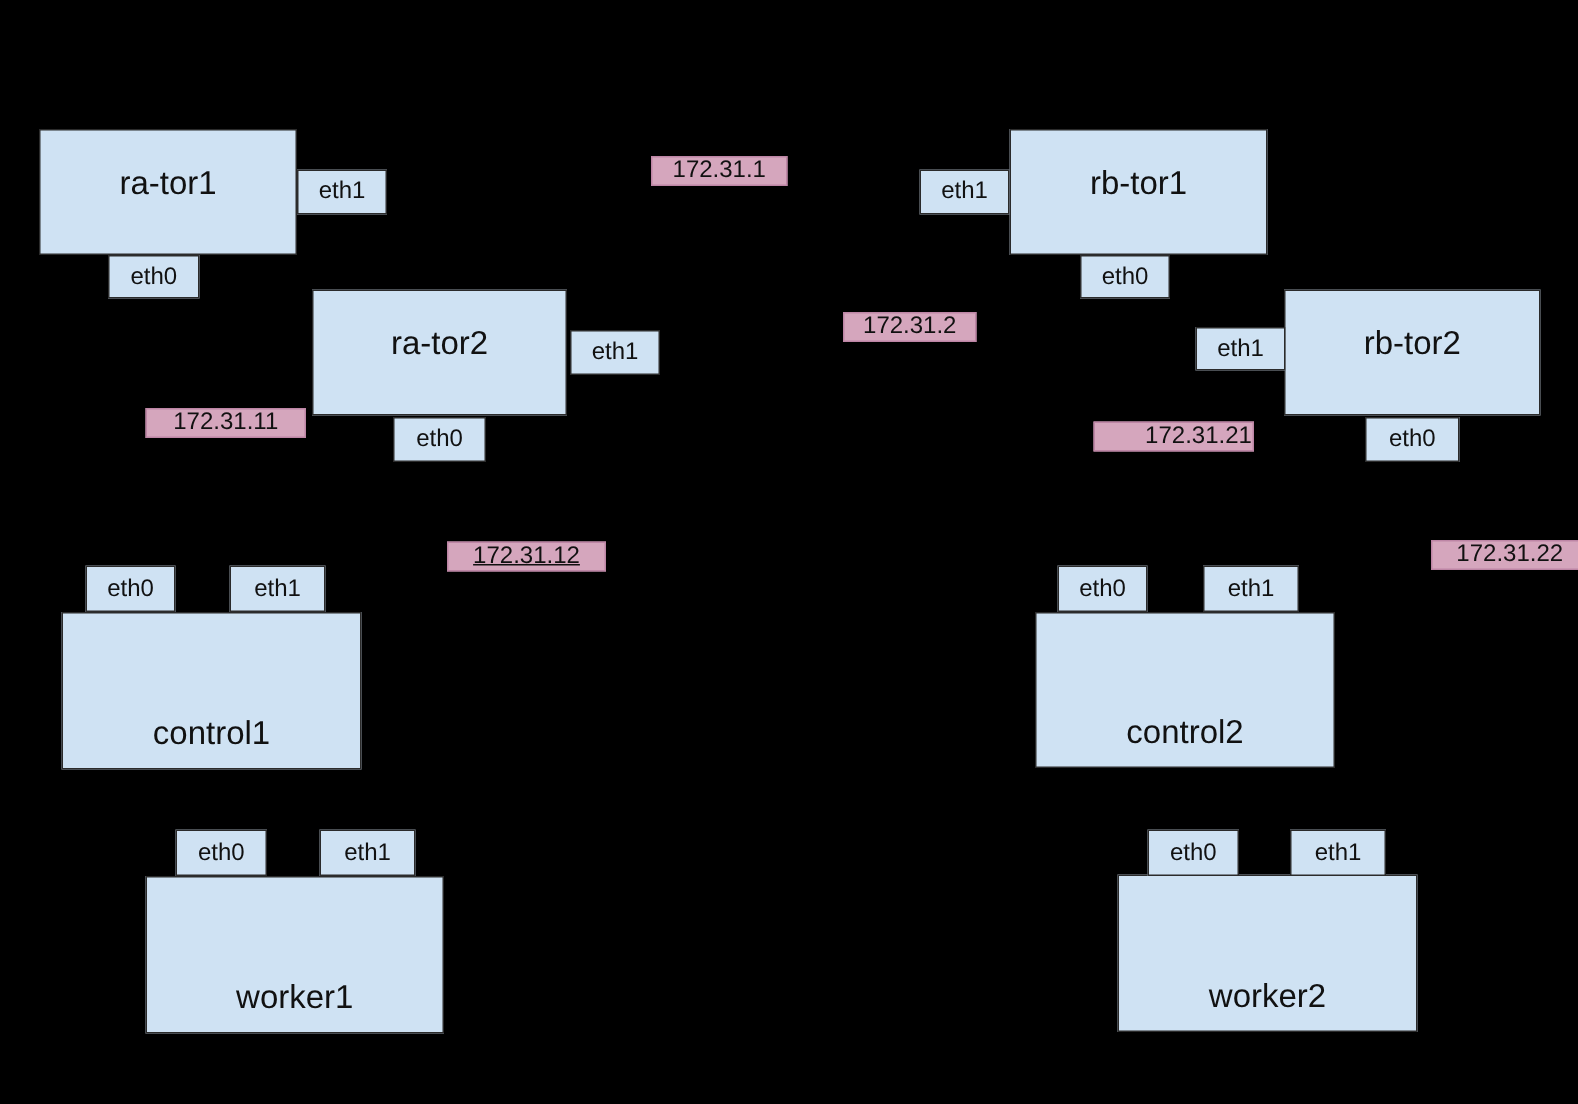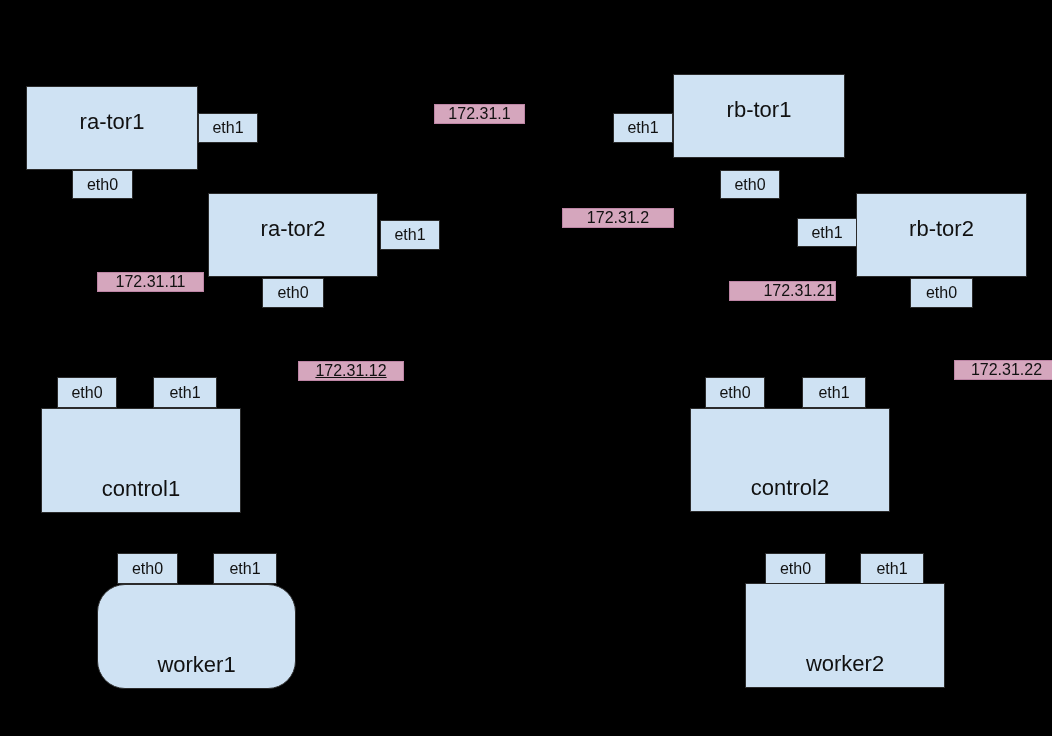--- a/index.html
+++ b/index.html
@@ -76,31 +76,31 @@
   <div class="node host" style="left:41px; top:408px; width:200px; height:105px;">
     <span class="label">control1</span>
   </div>
   <div class="port" style="left:57px; top:377px; width:60px; height:31px;">
     <span class="label">eth0</span>
   </div>
   <div class="port" style="left:153px; top:377px; width:64px; height:31px;">
     <span class="label">eth1</span>
   </div>
 
-  <div class="node host" style="left:97px; top:584px; width:199px; height:105px;border-radius:28px;">
+  <div class="node host" style="left:97px; top:584px; width:199px; height:105px;">
     <span class="label">worker1</span>
   </div>
   <div class="port" style="left:117px; top:553px; width:61px; height:31px;">
     <span class="label">eth0</span>
   </div>
   <div class="port" style="left:213px; top:553px; width:64px; height:31px;">
     <span class="label">eth1</span>
   </div>
 
-  <div class="node tor" style="left:673px; top:74px; width:172px; height:84px;">
+  <div class="node tor" style="left:673px; top:86px; width:172px; height:84px;">
     <span class="label">rb-tor1</span>
   </div>
   <div class="port" style="left:613px; top:113px; width:60px; height:30px;">
     <span class="label">eth1</span>
   </div>
   <div class="port" style="left:720px; top:170px; width:60px; height:29px;">
     <span class="label">eth0</span>
   </div>
 
   <div class="node tor" style="left:856px; top:193px; width:171px; height:84px;">
@@ -129,21 +129,21 @@
   <div class="port" style="left:765px; top:553px; width:61px; height:31px;">
     <span class="label">eth0</span>
   </div>
   <div class="port" style="left:860px; top:553px; width:64px; height:31px;">
     <span class="label">eth1</span>
   </div>
 
   <div class="ip" style="left:390px; top:104px; width:91px; height:20px;">
     <span class="label">172.31.1</span>
   </div>
-  <div class="ip" style="left:518px; top:208px; width:112px; height:20px;">
+  <div class="ip" style="left:518px; top:208px; width:89px; height:20px;">
     <span class="label">172.31.2</span>
   </div>
   <div class="ip" style="left:53px; top:272px; width:107px; height:20px;">
     <span class="label">172.31.11</span>
   </div>
   <div class="ip" style="left:254px; top:361px; width:106px; height:20px;text-decoration:underline;">
     <span class="label">172.31.12</span>
   </div>
   <div class="ip" style="left:685px; top:281px; width:107px; height:20px;padding-left:33px;">
     <span class="label">172.31.21</span>

